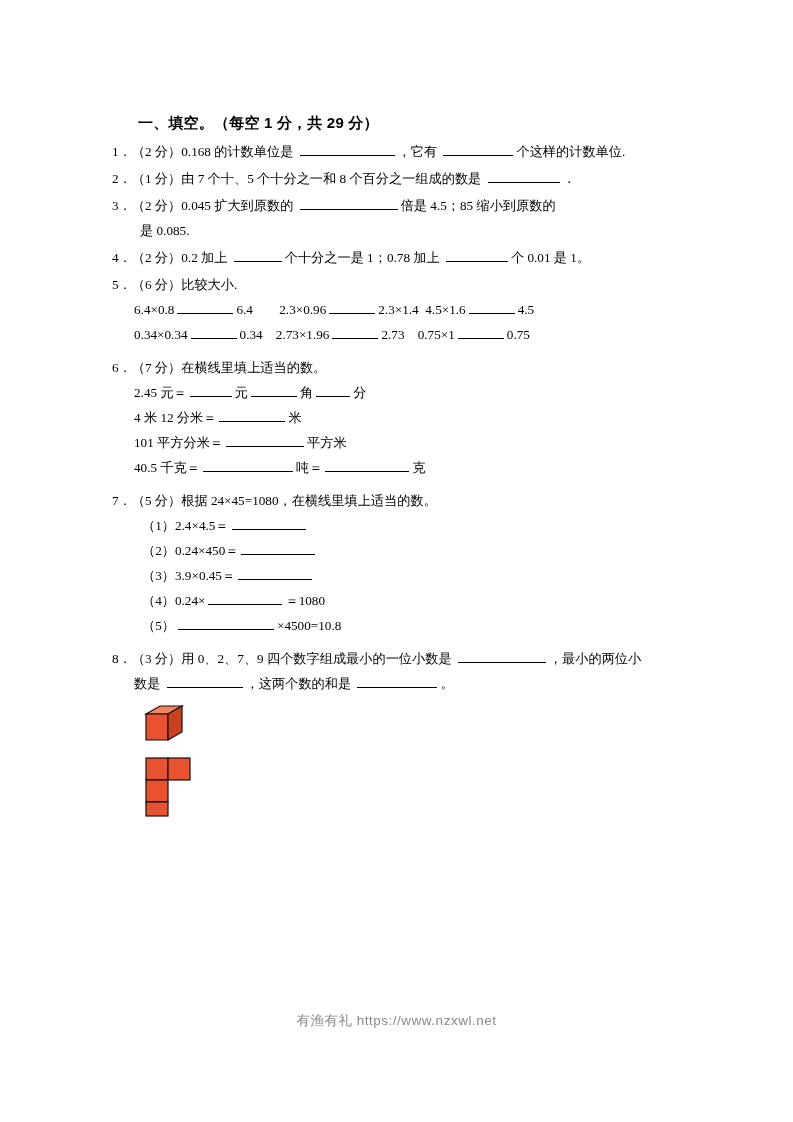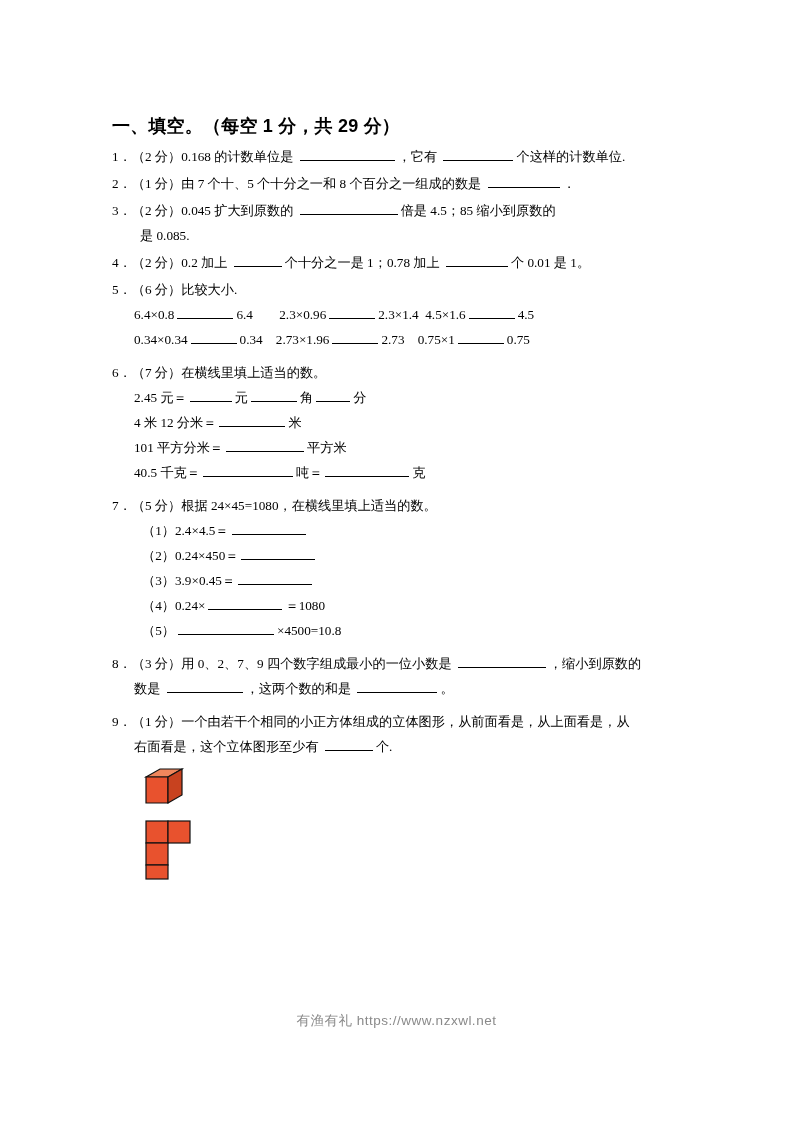--- a/index.html
+++ b/index.html
@@ -32,24 +32,25 @@
     font-family: "Liberation Sans", sans-serif;
     font-weight: bold;
     font-size: 19.5px;
     line-height: 34px;
     text-align: center;
     letter-spacing: 0.2px;
   }
   .section-head {
     font-family: "Liberation Sans", sans-serif;
     font-weight: bold;
-    font-size: 18px;
+    font-size: 15px;
     margin-top: 19px;
     margin-bottom: 6px;
     letter-spacing: 0.2px;
+    margin-left: 26px;
   }
   .q {
     font-size: 13.2px;
     line-height: 25px;
     margin-bottom: 2px;
     position: relative;
   }
   .q-line {
     display: block;
     white-space: pre-wrap;
@@ -139,28 +140,24 @@
     <div class="q" style="margin-top:8px">
       <span class="q-line">7．（5 分）根据 24×45=1080，在横线里填上适当的数。</span>
       <span class="q-line indent2"><span>（1）2.4×4.5＝</span><span class="blank" style="width:74px"></span></span>
       <span class="q-line indent2"><span>（2）0.24×450＝</span><span class="blank" style="width:74px"></span></span>
       <span class="q-line indent2"><span>（3）3.9×0.45＝</span><span class="blank" style="width:74px"></span></span>
       <span class="q-line indent2"><span>（4）0.24×</span><span class="blank" style="width:74px"></span><span>＝1080</span></span>
       <span class="q-line indent2"><span>（5）</span><span class="blank" style="width:96px"></span><span>×4500=10.8</span></span>
     </div>
 
     <div class="q" style="margin-top:8px">
-      <span>8．（3 分）用 0、2、7、9 四个数字组成最小的一位小数是 </span><span class="blank" style="width:88px"></span><span>，缩小到原数的</span>
+      <span>8．（3 分）用 0、2、7、9 四个数字组成最小的一位小数是 </span><span class="blank" style="width:88px"></span><span>，最小的两位小</span>
       <span class="q-line indent1"><span>数是 </span><span class="blank" style="width:76px"></span><span>，这两个数的和是 </span><span class="blank" style="width:80px"></span><span>。</span></span>
     </div>
 
-    <div class="q" style="margin-top:8px">
-      <span class="q-line">9．（1 分）一个由若干个相同的小正方体组成的立体图形，从前面看是，从上面看是，从</span>
-      <span class="q-line indent1"><span>右面看是，这个立体图形至少有 </span><span class="blank" style="width:48px"></span><span>个.</span></span>
-    </div>
 
     <div class="cubes">
       <svg class="cube-single" width="48" height="44" viewBox="0 0 48 44">
         <polygon points="4,12 18,4 40,4 26,12" fill="#f0865c" stroke="#111" stroke-width="1.2"></polygon>
         <polygon points="4,12 26,12 26,38 4,38" fill="#e8522e" stroke="#111" stroke-width="1.2"></polygon>
         <polygon points="26,12 40,4 40,30 26,38" fill="#c8421f" stroke="#111" stroke-width="1.2"></polygon>
       </svg>
       <svg class="cube-shape" width="70" height="66" viewBox="0 0 70 66">
 
         <rect x="4" y="4" width="22" height="22" fill="#e8522e" stroke="#111" stroke-width="1.2"></rect>

